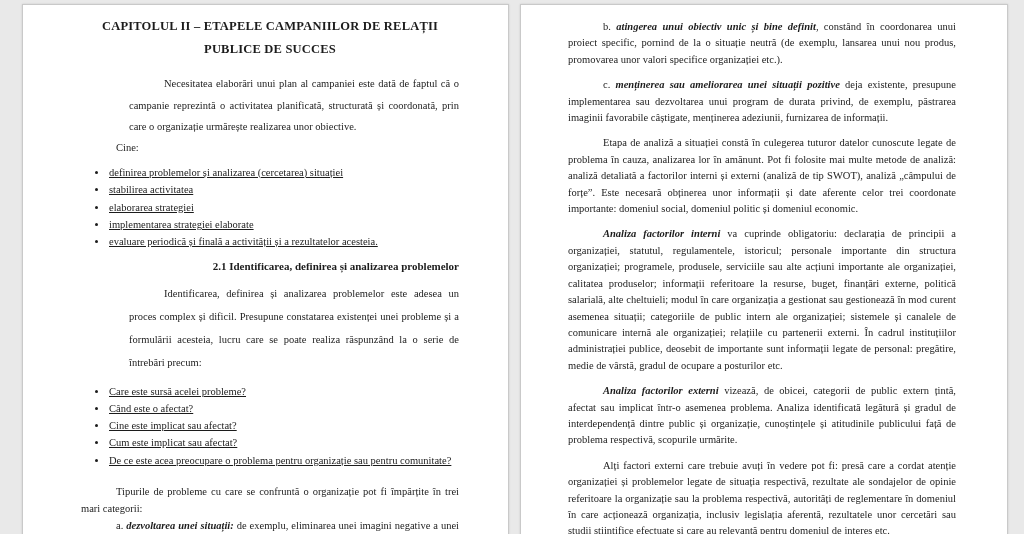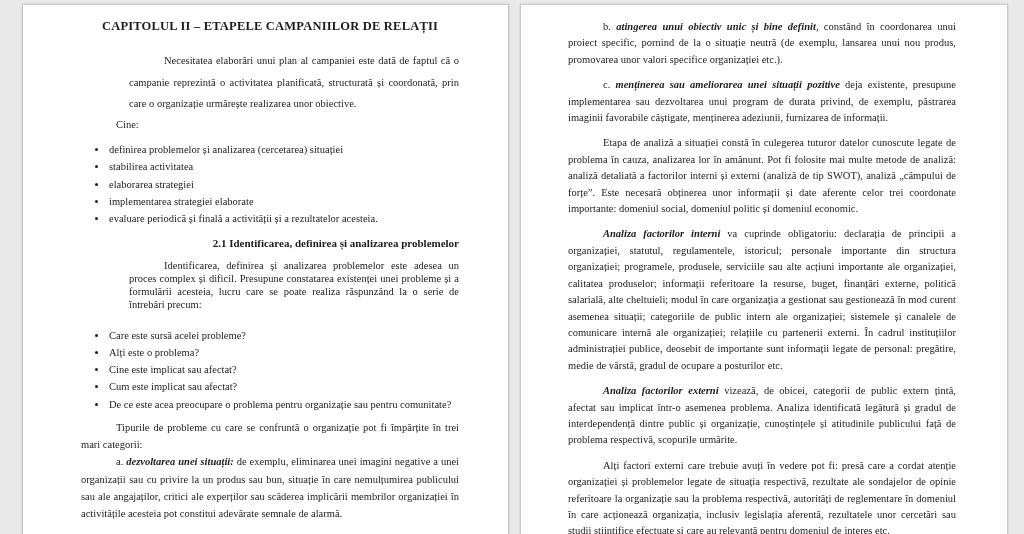--- a/index.html
+++ b/index.html
@@ -28,65 +28,66 @@
   .title span { display:block; }
 
   .par { margin:0; text-align:justify; text-indent:35px; font-size:10.5px; }
   .lh-2 { line-height:21.5px;margin-left:48px; }   
   .lh-1 { line-height:17.3px; }   
   .lh-r { line-height:16.4px; }   
 
   .etape { margin-top:1px; }
   ul.doclist {
     margin:8px 0 0 0; padding-left:27px;
-    font-size:10.5px; line-height:17.4px;
+    font-size:10.5px; line-height:17.4px;text-decoration:underline;
   }
   ul.doclist li { padding-left:1px; }
-  ul.qlist { margin-top:16px; line-height:17.2px; }
+  ul.qlist { margin-top:9px; line-height:17.2px; }
 
   .h21 {
     font-size:11px; font-weight:bold; text-indent:35px;
     margin:7px 0 7px 0; line-height:17px;text-align:right;
   }
 
   .lead { font-weight:bold; font-style:italic; }
 
   .mt-a { margin-top:0; }
-  .mt-tipuri { margin-top:6px; }
+  .mt-tipuri { margin-top:14px; }
   .mt-r { margin-top:9px; }
 </style>
 </head>
 <body>
 
 <div class="viewport">
 
   <div class="page page-left">
     <h1 class="title">
       <span>CAPITOLUL II – ETAPELE CAMPANIILOR DE RELAȚII</span>
+      <span>PUBLICE DE SUCCES</span>
     </h1>
 
     <p class="par lh-2">Necesitatea elaborări unui plan al campaniei este dată de faptul că o campanie reprezintă o activitatea planificată, structurată și coordonată, prin care o organizație urmărește realizarea unor obiective.</p>
 
     <p class="par lh-1 etape">Cine:</p>
 
     <ul class="doclist">
       <li>definirea problemelor și analizarea (cercetarea) situației</li>
       <li>stabilirea activitatea</li>
       <li>elaborarea strategiei</li>
       <li>implementarea strategiei elaborate</li>
       <li>evaluare periodică și finală a activității și a rezultatelor acesteia.</li>
     </ul>
 
     <h2 class="h21">2.1 Identificarea, definirea și analizarea problemelor</h2>
 
-    <p class="par lh-2" style="line-height:13px">Identificarea, definirea și analizarea problemelor este adesea un proces complex și dificil. Presupune constatarea existenței unei probleme și a formulării acesteia, lucru care se poate realiza răspunzând la o serie de întrebări precum:</p>
+    <p class="par lh-2" style="line-height:23px">Identificarea, definirea și analizarea problemelor este adesea un proces complex și dificil. Presupune constatarea existenței unei probleme și a formulării acesteia, lucru care se poate realiza răspunzând la o serie de întrebări precum:</p>
 
     <ul class="doclist qlist">
       <li>Care este sursă acelei probleme?</li>
-      <li>Alți este o problema?</li>
+      <li>Când este o afectat?</li>
       <li>Cine este implicat sau afectat?</li>
       <li>Cum este implicat sau afectat?</li>
       <li>De ce este acea preocupare o problema pentru organizație sau pentru comunitate?</li>
     </ul>
 
     <p class="par lh-1 mt-tipuri">Tipurile de probleme cu care se confruntă o organizație pot fi împărțite în trei mari categorii:</p>
 
     <p class="par lh-1 mt-a">
       <span>a. </span><span class="lead">dezvoltarea unei situații:</span><span> de exemplu, eliminarea unei imagini negative a unei organizații sau cu privire la un produs sau bun, situație în care nemulțumirea publicului sau ale angajaților, critici ale experților sau scăderea implicării membrilor organizației în activitățile acesteia pot constitui adevărate semnale de alarmă.</span>
     </p>

